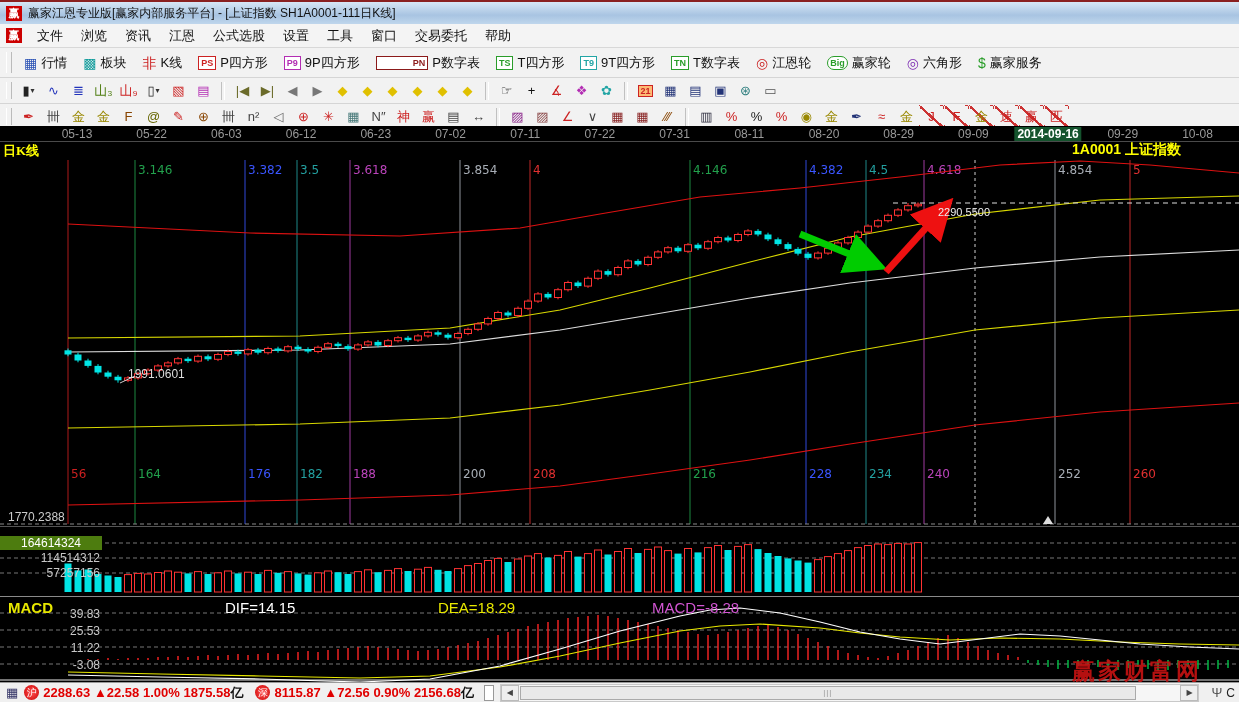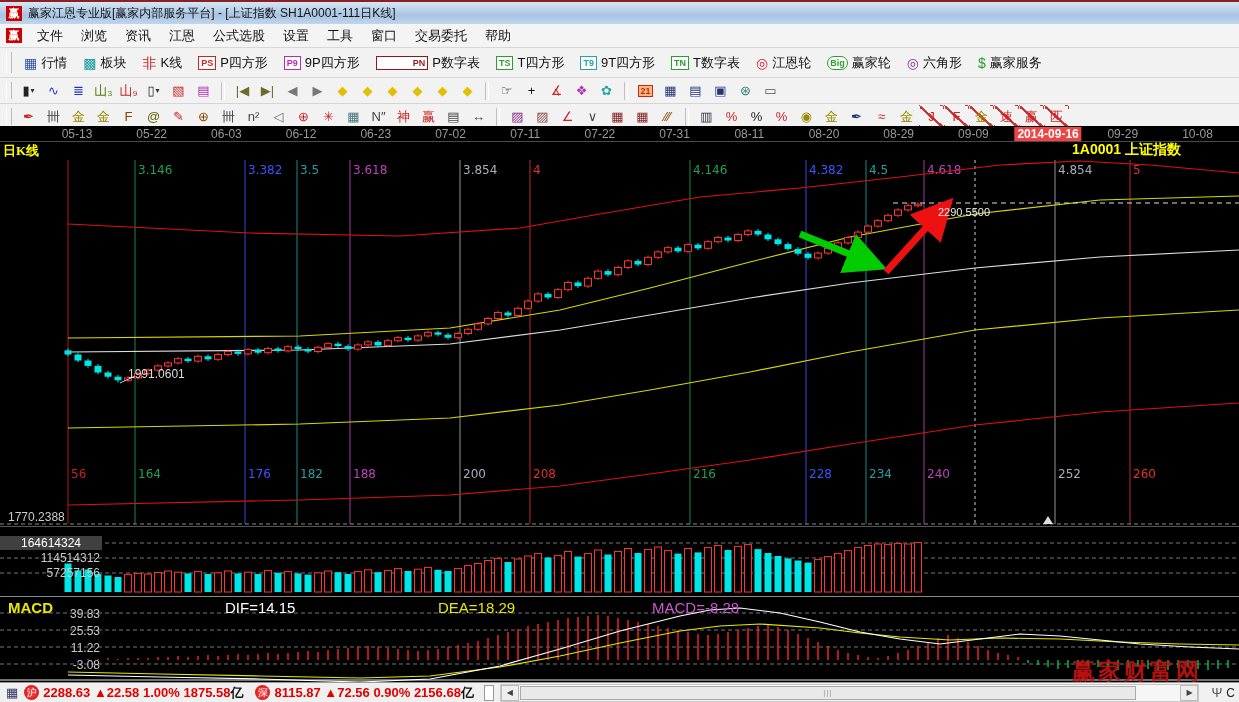--- a/index.html
+++ b/index.html
@@ -26,28 +26,28 @@
   .icon-btn .bx{font-size:9px;font-weight:bold;border:1px solid;padding:0 1px;background:#fdba74;}
   .icon-btn.diag{background:linear-gradient(to top right,transparent 45%,#c33 45%,#c33 53%,transparent 53%);}
   .tb-sep{width:2px;height:18px;border-left:1px solid #c0c0c0;border-right:1px solid #fff;margin:0 5px;}
   .dd{font-size:8px;color:#333;margin-left:1px;}
   
   #chart{position:absolute;left:0;top:126px;width:1239px;height:556px;background:#000;overflow:hidden;}
   #chart-svg{position:absolute;left:0;top:0;}
   .abslab{position:absolute;white-space:nowrap;}
   #kline-period{left:3px;top:16px;color:#ffff00;font-size:13px;font-weight:bold;font-family:Liberation Serif, serif;}
   .date-label{position:absolute;top:1px;transform:translateX(-50%);color:#9a9a9a;font-size:12px;}
-  .date-label.current{background:#ef4444;color:#fff;padding:0 3px;font-weight:bold;}
+  .date-label.current{background:#14532d;color:#fff;padding:0 3px;font-weight:bold;}
   #indicator-header{left:170px;top:16px;font-size:13px;display:flex;gap:26px;}
   #symbol-label{right:58px;top:15px;color:#ffff00;font-size:14px;font-weight:bold;}
   #anno-high{left:938px;top:80px;color:#eee;font-size:11px;}
   #anno-low{left:128px;top:241px;color:#ddd;font-size:12px;}
   #scale-1770{left:8px;top:384px;color:#ccc;font-size:12px;}
   .vol-scale{right:1135px;width:100px;text-align:right;font-size:12px;color:#c8c8c8;}
-  #vol-s0{top:410px;background:#404040;color:#fff;left:0;width:102px;text-align:center;}
+  #vol-s0{top:410px;background:#4d7c0f;color:#fff;left:0;width:102px;text-align:center;}
   #vol-s1{top:425px;left:0;}
   #vol-s2{top:440px;left:0;}
   .macd-lab{font-size:15px;}
   #macd-title{left:8px;top:473px;color:#e8e800;font-weight:bold;}
   #macd-dif{left:225px;top:473px;color:#fff;}
   #macd-dea{left:438px;top:473px;color:#e8e800;}
   #macd-val{left:652px;top:473px;color:#d255d2;}
   .macd-scale{left:0;width:100px;text-align:right;font-size:12px;color:#c8c8c8;}
   #ms0{top:481px;}#ms1{top:498px;}#ms2{top:515px;}#ms3{top:532px;}
   #watermark{left:1072px;top:530px;color:#c41212;font-size:23px;font-weight:bold;letter-spacing:3px;

